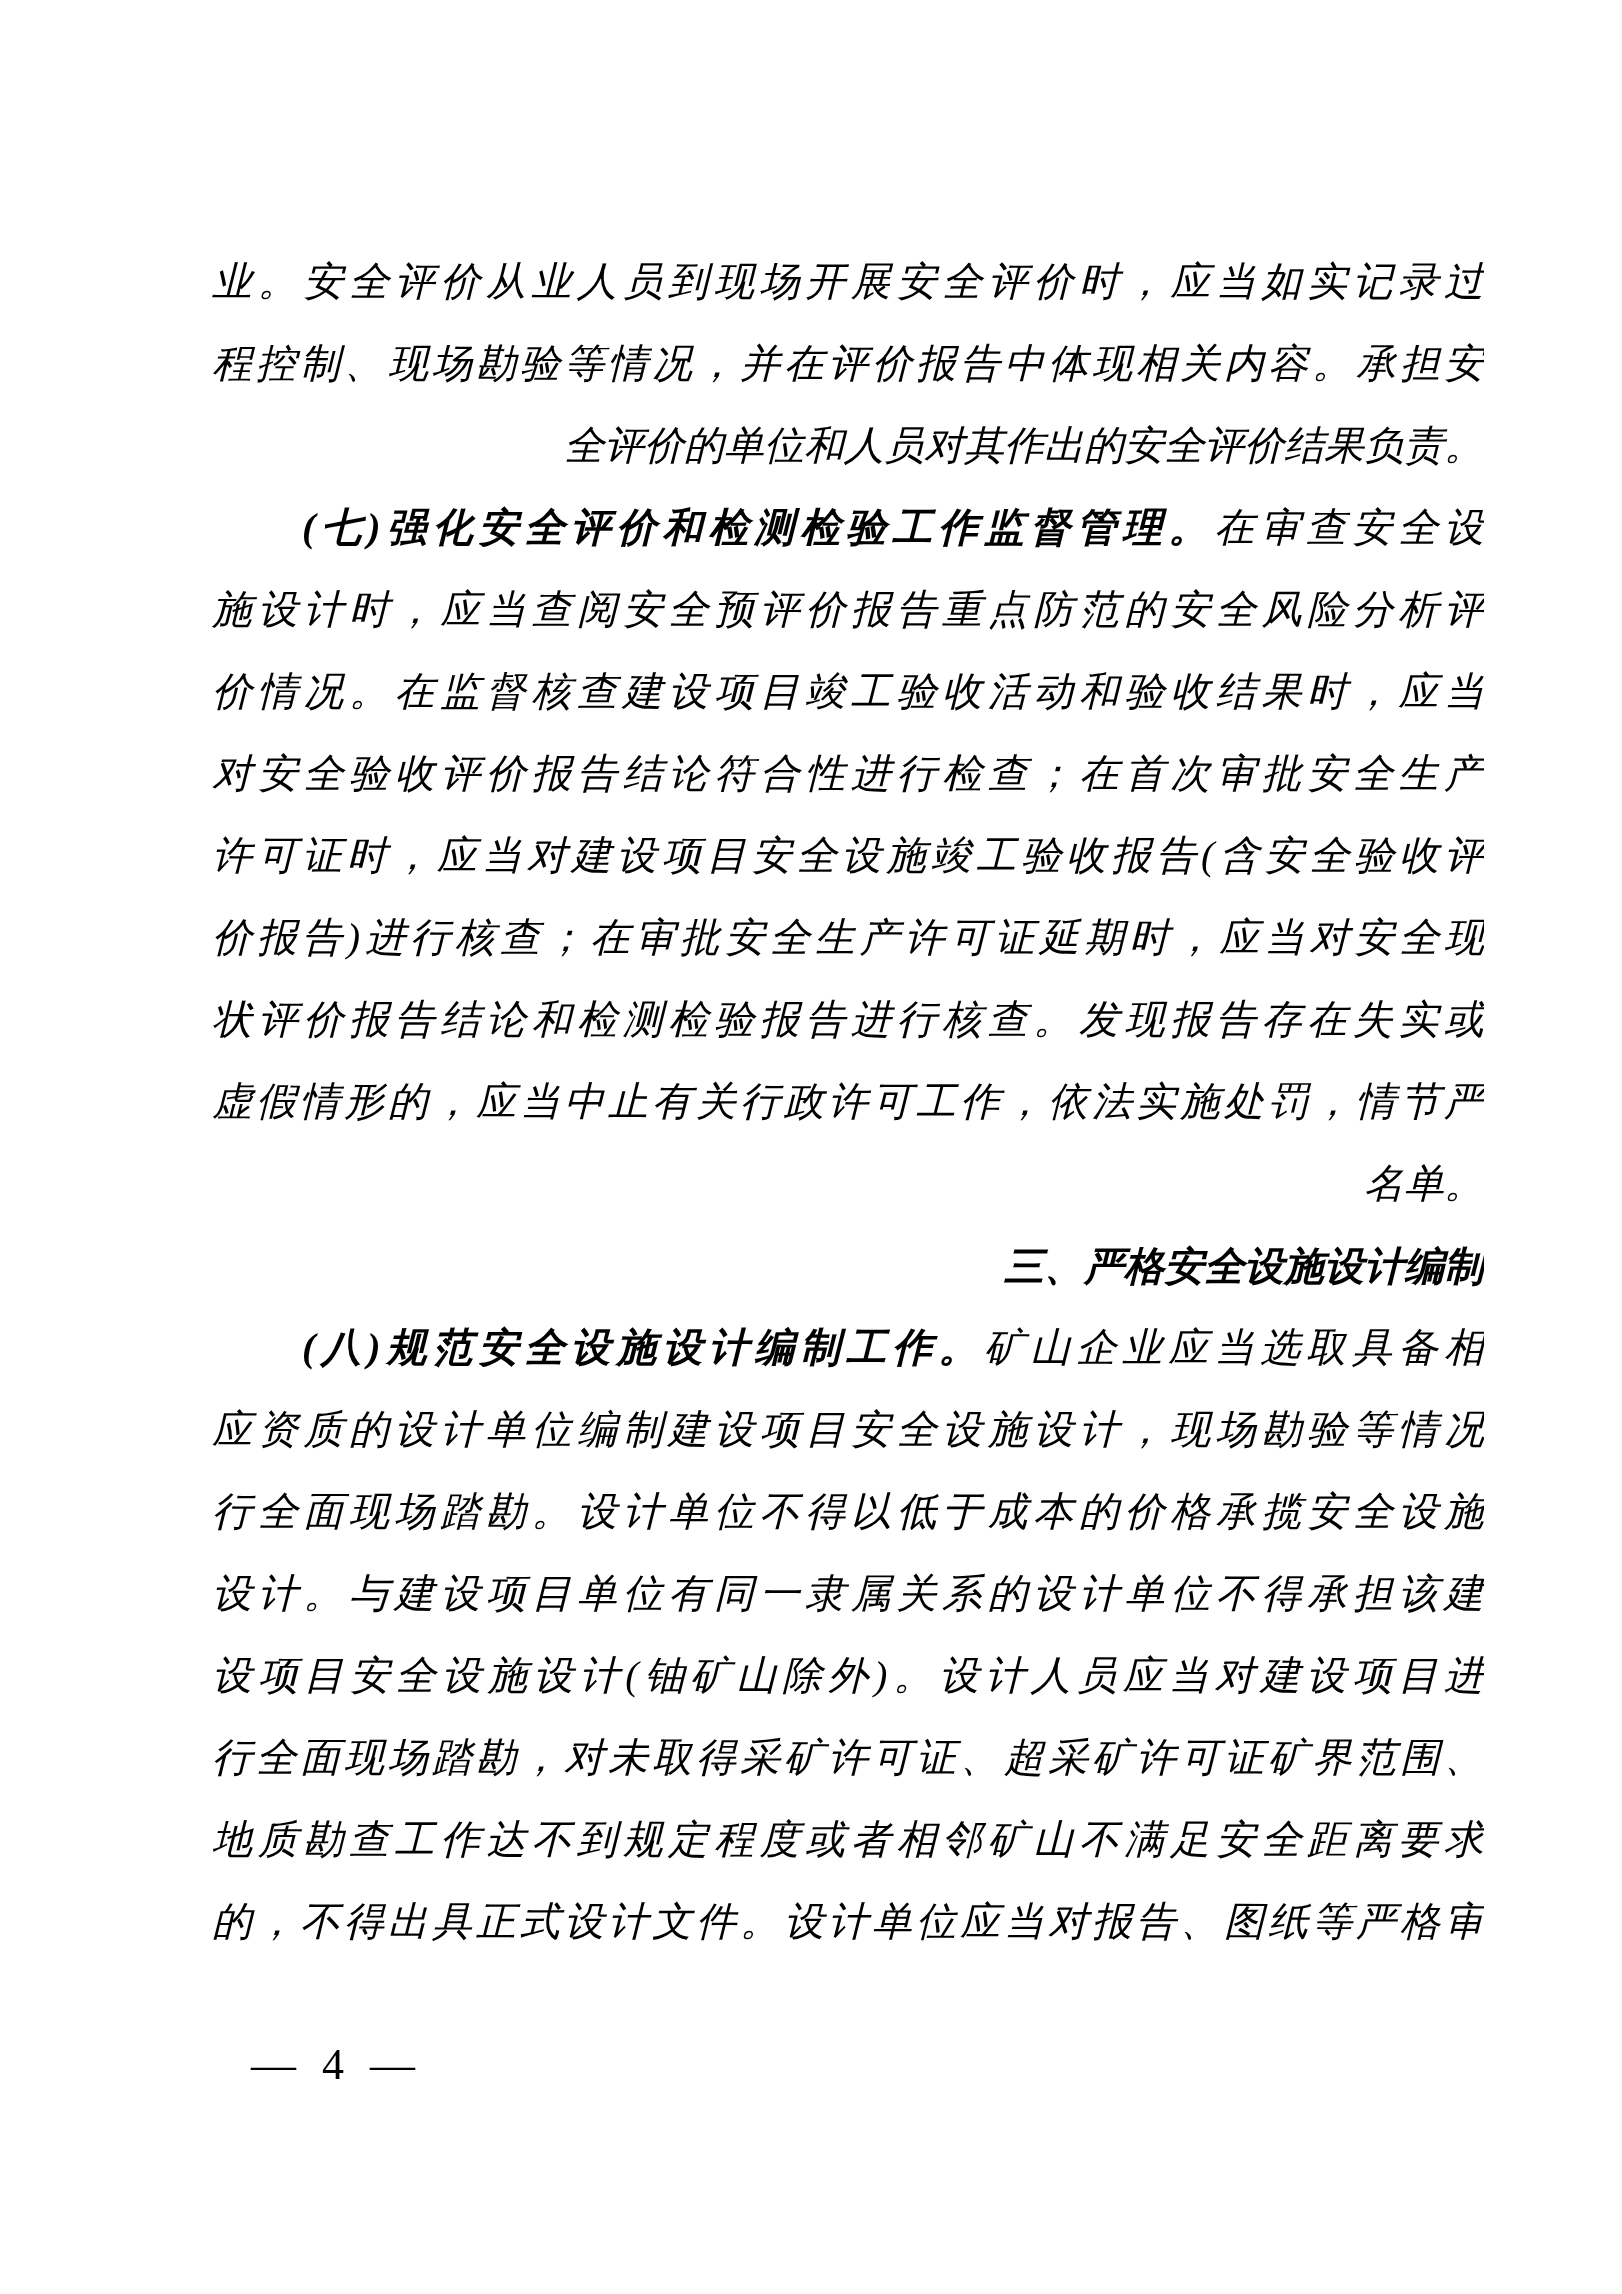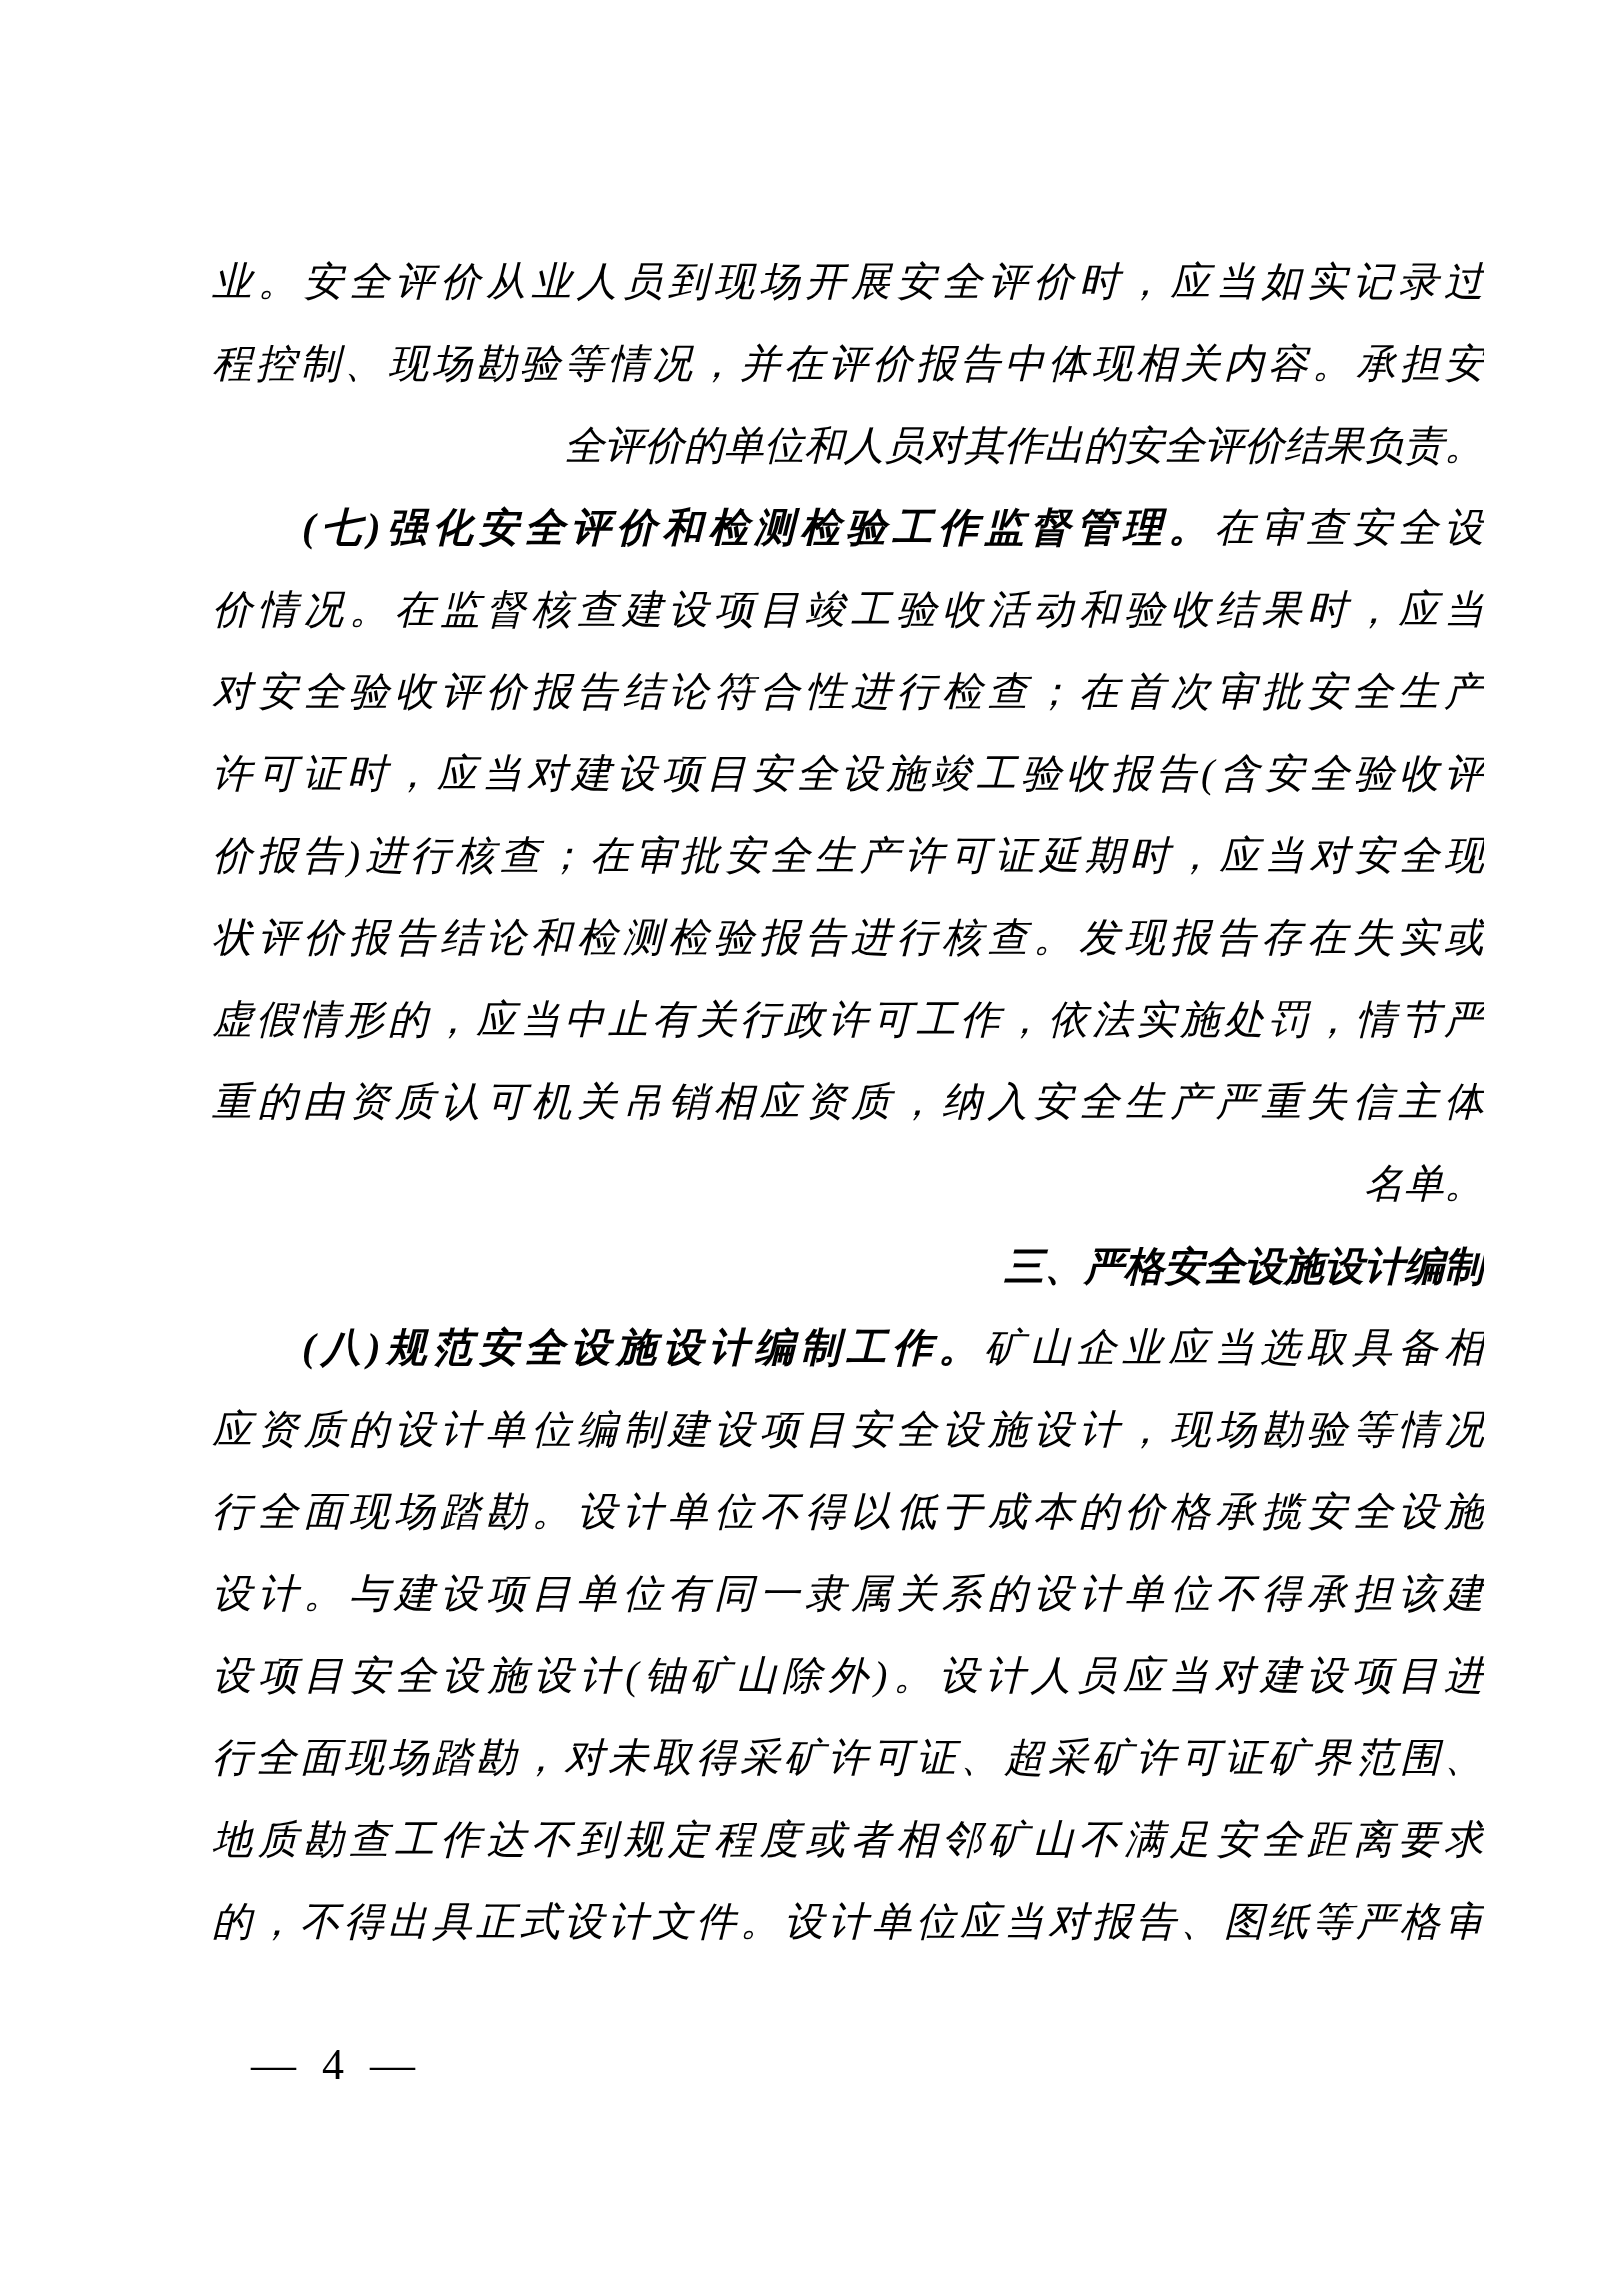--- a/index.html
+++ b/index.html
@@ -67,27 +67,27 @@
 </head>
 <body>
 
 <div class="page" style="background: rgb(255, 255, 255); color: rgb(0, 0, 0);">
 
   <div class="content">
       <div class="line"><span class="seg">业。安全评价从业人员到现场开展安全评价时，应当如实记录过</span></div>
       <div class="line"><span class="seg">程控制、现场勘验等情况，并在评价报告中体现相关内容。承担安</span></div>
       <div class="line nojust"><span class="seg">全评价的单位和人员对其作出的安全评价结果负责。</span></div>
       <div class="line indent"><span class="seg bold">(七)强化安全评价和检测检验工作监督管理。</span><span class="seg">在审查安全设</span></div>
+      <div class="line"><span class="seg">施设计时，应当查阅安全预评价报告重点防范的安全风险分析评</span></div>
       <div class="line"><span class="seg">价情况。在监督核查建设项目竣工验收活动和验收结果时，应当</span></div>
       <div class="line"><span class="seg">对安全验收评价报告结论符合性进行检查；在首次审批安全生产</span></div>
       <div class="line"><span class="seg">许可证时，应当对建设项目安全设施竣工验收报告(含安全验收评</span></div>
       <div class="line"><span class="seg">价报告)进行核查；在审批安全生产许可证延期时，应当对安全现</span></div>
       <div class="line"><span class="seg">状评价报告结论和检测检验报告进行核查。发现报告存在失实或</span></div>
       <div class="line"><span class="seg">虚假情形的，应当中止有关行政许可工作，依法实施处罚，情节严</span></div>
-      <div class="line"><span class="seg">重的由资质认可机关吊销相应资质，纳入安全生产严重失信主体</span></div>
       <div class="line nojust"><span class="seg">名单。</span></div>
       <div class="line heading indent nojust"><span class="seg bold">三、严格安全设施设计编制</span></div>
       <div class="line indent"><span class="seg bold">(八)规范安全设施设计编制工作。</span><span class="seg">矿山企业应当选取具备相</span></div>
       <div class="line"><span class="seg">应资质的设计单位编制建设项目安全设施设计，现场勘验等情况</span></div>
       <div class="line"><span class="seg">行全面现场踏勘。设计单位不得以低于成本的价格承揽安全设施</span></div>
       <div class="line"><span class="seg">设计。与建设项目单位有同一隶属关系的设计单位不得承担该建</span></div>
       <div class="line"><span class="seg">设项目安全设施设计(铀矿山除外)。设计人员应当对建设项目进</span></div>
       <div class="line"><span class="seg">行全面现场踏勘，对未取得采矿许可证、超采矿许可证矿界范围、</span></div>
       <div class="line"><span class="seg">地质勘查工作达不到规定程度或者相邻矿山不满足安全距离要求</span></div>
       <div class="line"><span class="seg">的，不得出具正式设计文件。设计单位应当对报告、图纸等严格审</span></div>

